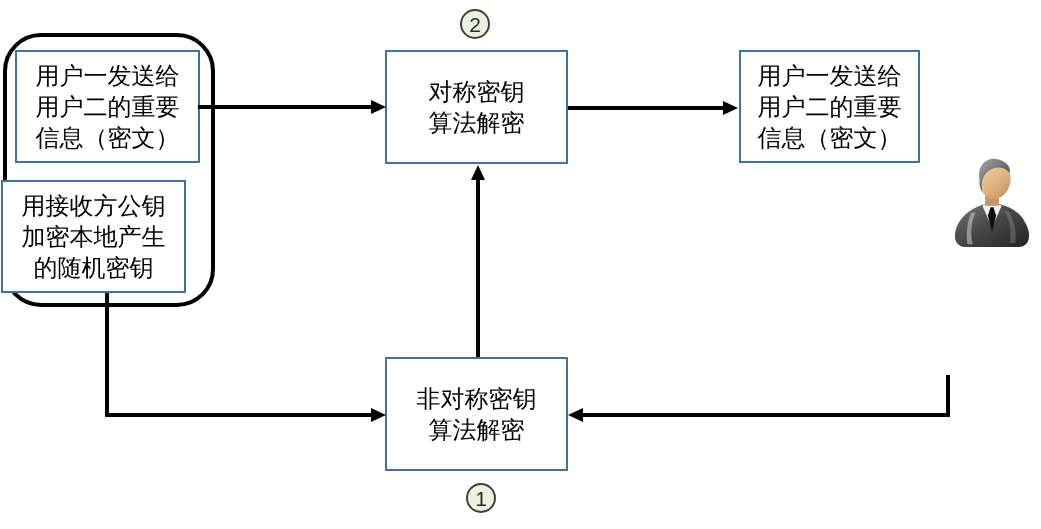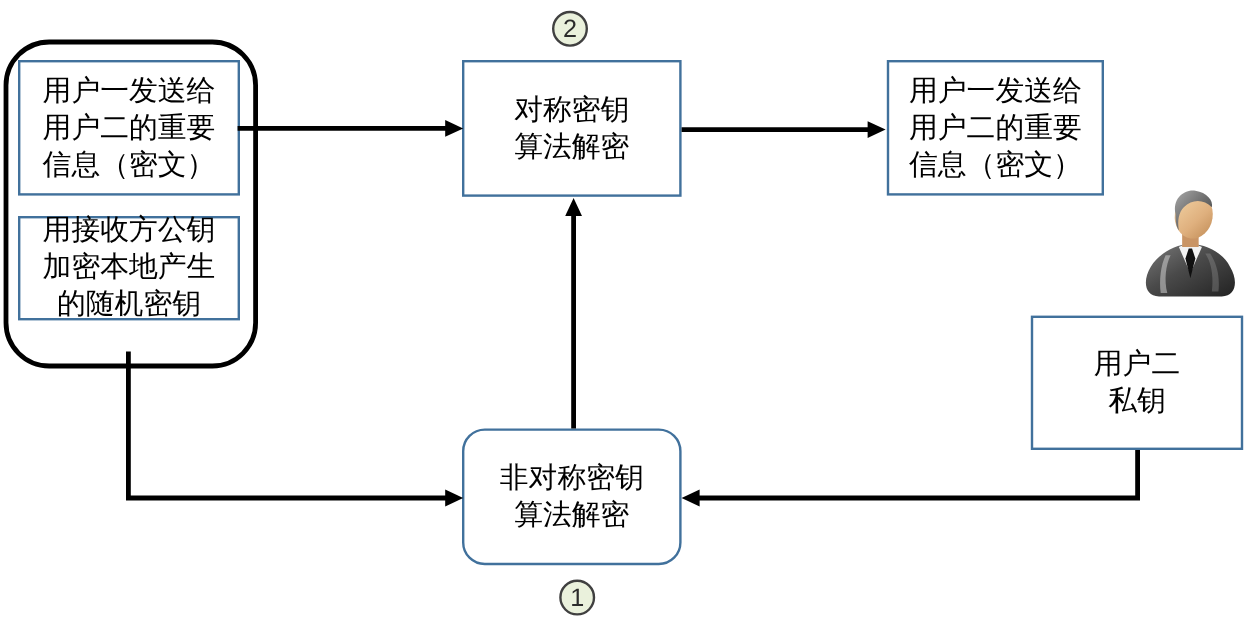--- a/index.html
+++ b/index.html
@@ -40,25 +40,25 @@
     justify-content: center;
     text-align: center;
     white-space: pre-line;
     color: #000000;
     font-size: 24px;
     line-height: 31px;
     z-index: 2;
     box-sizing: border-box;
   }
   #node-msg-left   { left: 15px;  top: 50px;  width: 185px; height: 113px; }
-  #node-key-left   { left: 15px;  top: 180px; width: 185px; height: 87px; font-family: Liberation Serif, serif; }
+  #node-key-left   { left: 1px;  top: 180px; width: 185px; height: 113px; }
   #node-sym        { left: 385px; top: 50px;  width: 183px; height: 114px; text-align: right; }
   #node-msg-right  { left: 739px; top: 50px;  width: 181px; height: 113px; }
   #node-priv       { left: 859px; top: 263px; width: 177px; height: 112px; }
-  #node-asym       { left: 385px; top: 357px; width: 183px; height: 114px; border-radius: 19px; }
+  #node-asym       { left: 385px; top: 357px; width: 183px; height: 114px; }
   .step-badge {
     position: absolute;
     width: 30px; height: 30px;
     border-radius: 50%;
     border: 2px solid #404040;
     background: #eaf1dc;
     color: #2b2b2b;
     display: flex;
     align-items: center;
     justify-content: center;
@@ -91,22 +91,20 @@
 加密本地产生
 的随机密钥</div>
 
   <div class="node" id="node-sym">对称密钥
 算法解密</div>
 
   <div class="node" id="node-msg-right">用户一发送给
 用户二的重要
 信息（密文）</div>
 
-  <div class="node" id="node-priv">用户二
-私钥</div>
 
   <div class="node" id="node-asym">非对称密钥
 算法解密</div>
 
   <div class="step-badge" id="badge-step2">2</div>
 
   <div class="step-badge" id="badge-step1">1</div>
 
   <svg class="person" viewBox="0 0 64 68" xmlns="http://www.w3.org/2000/svg">
     <defs>

